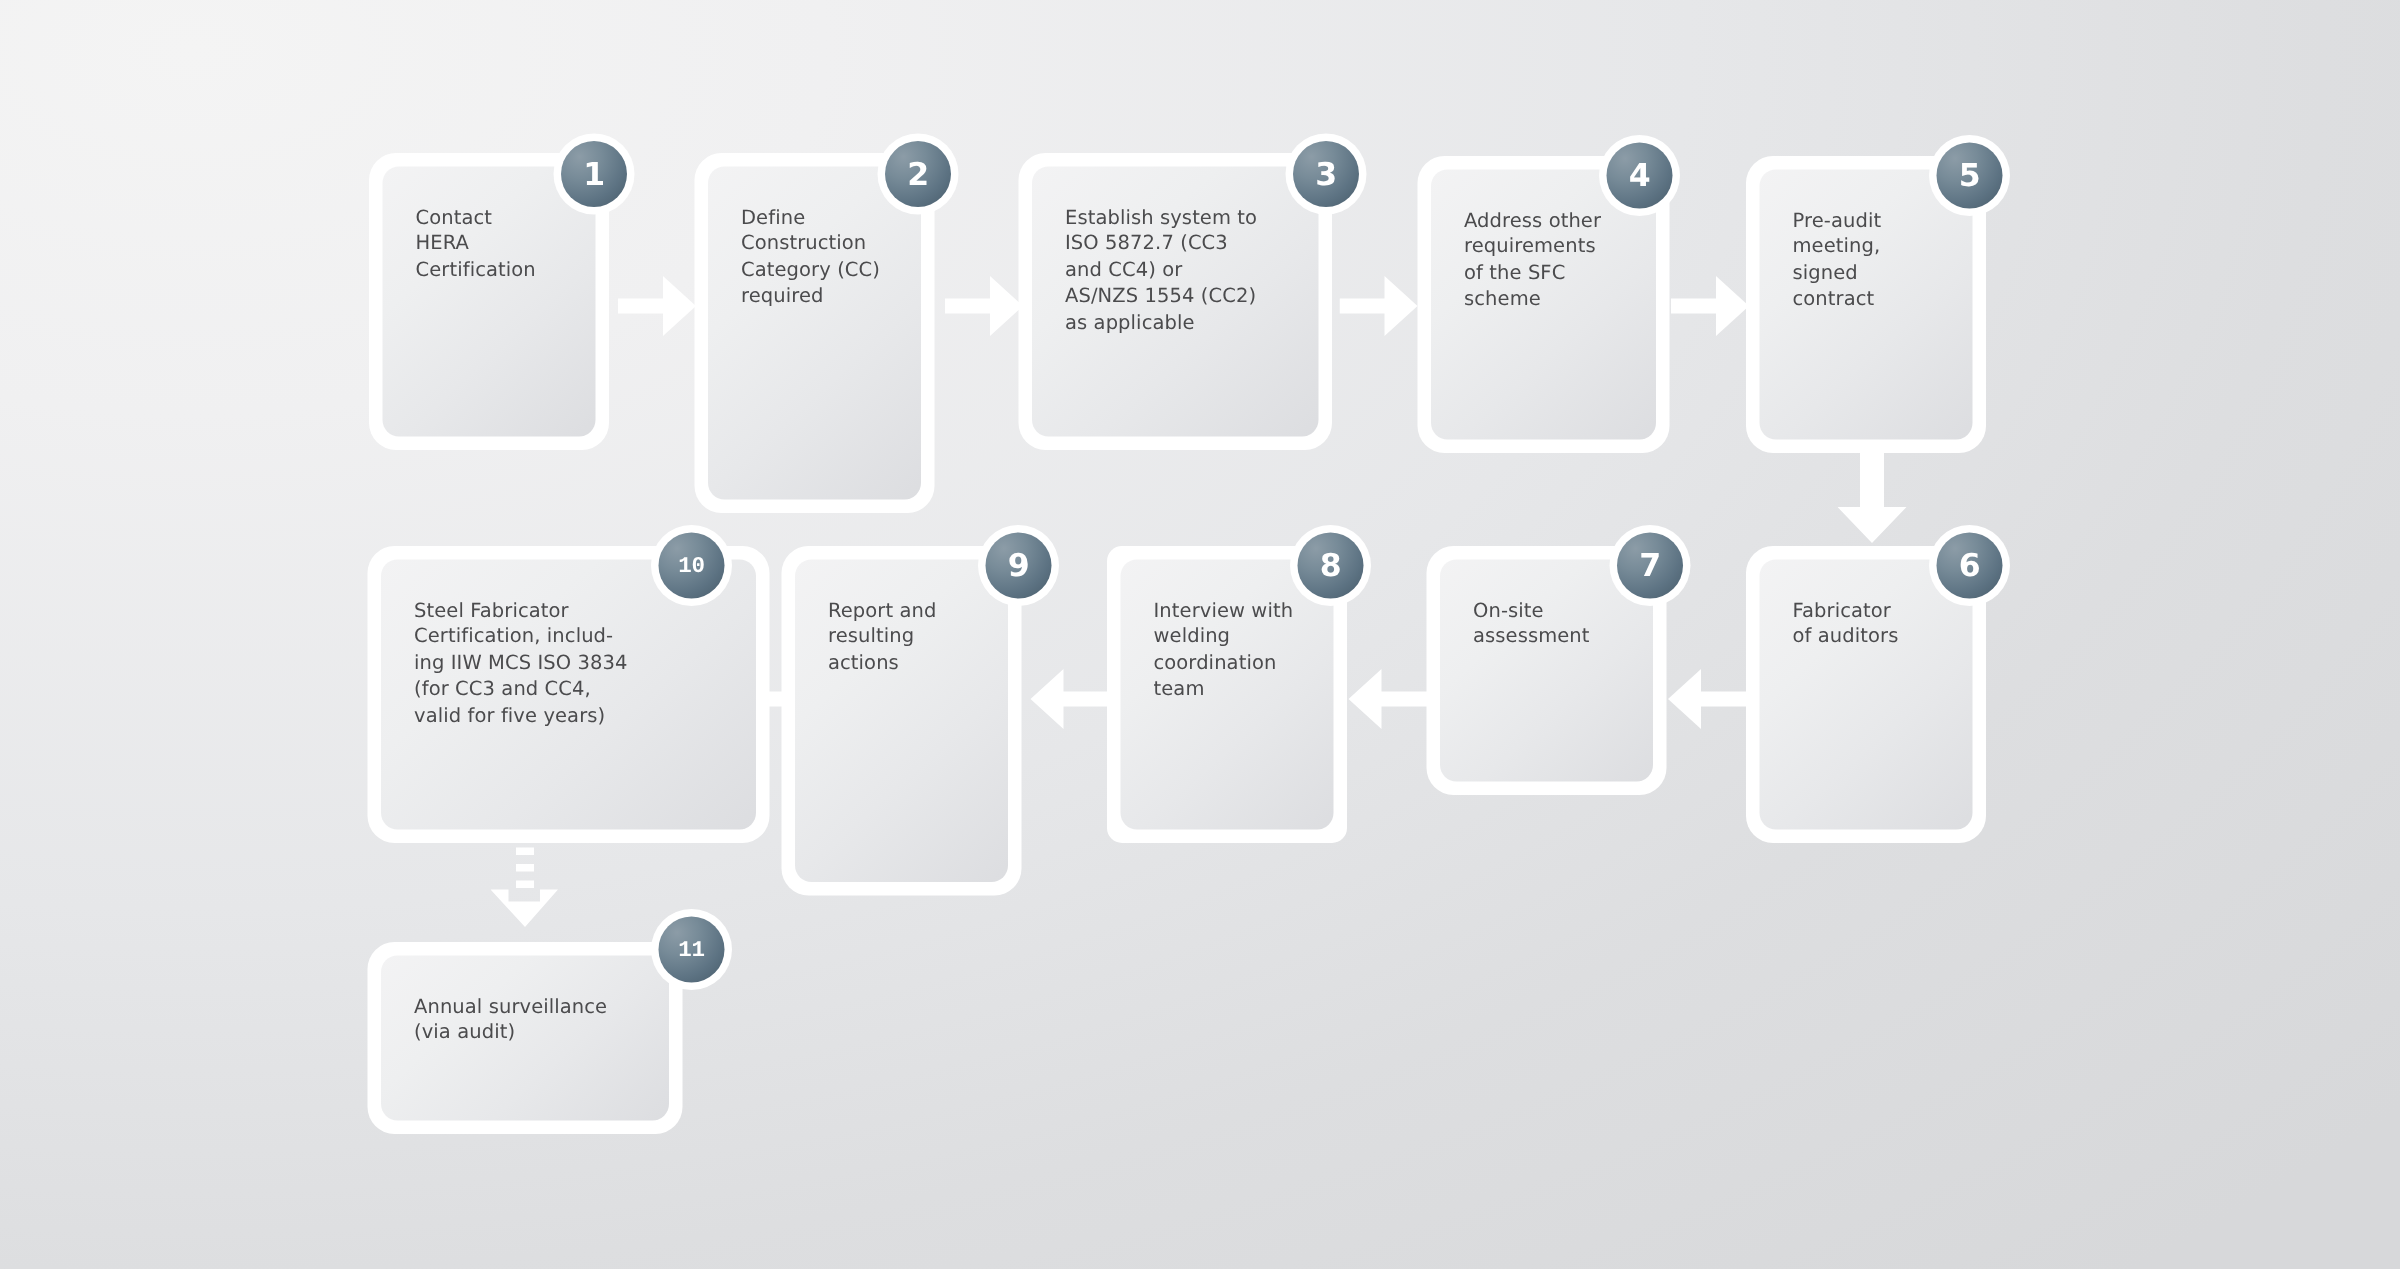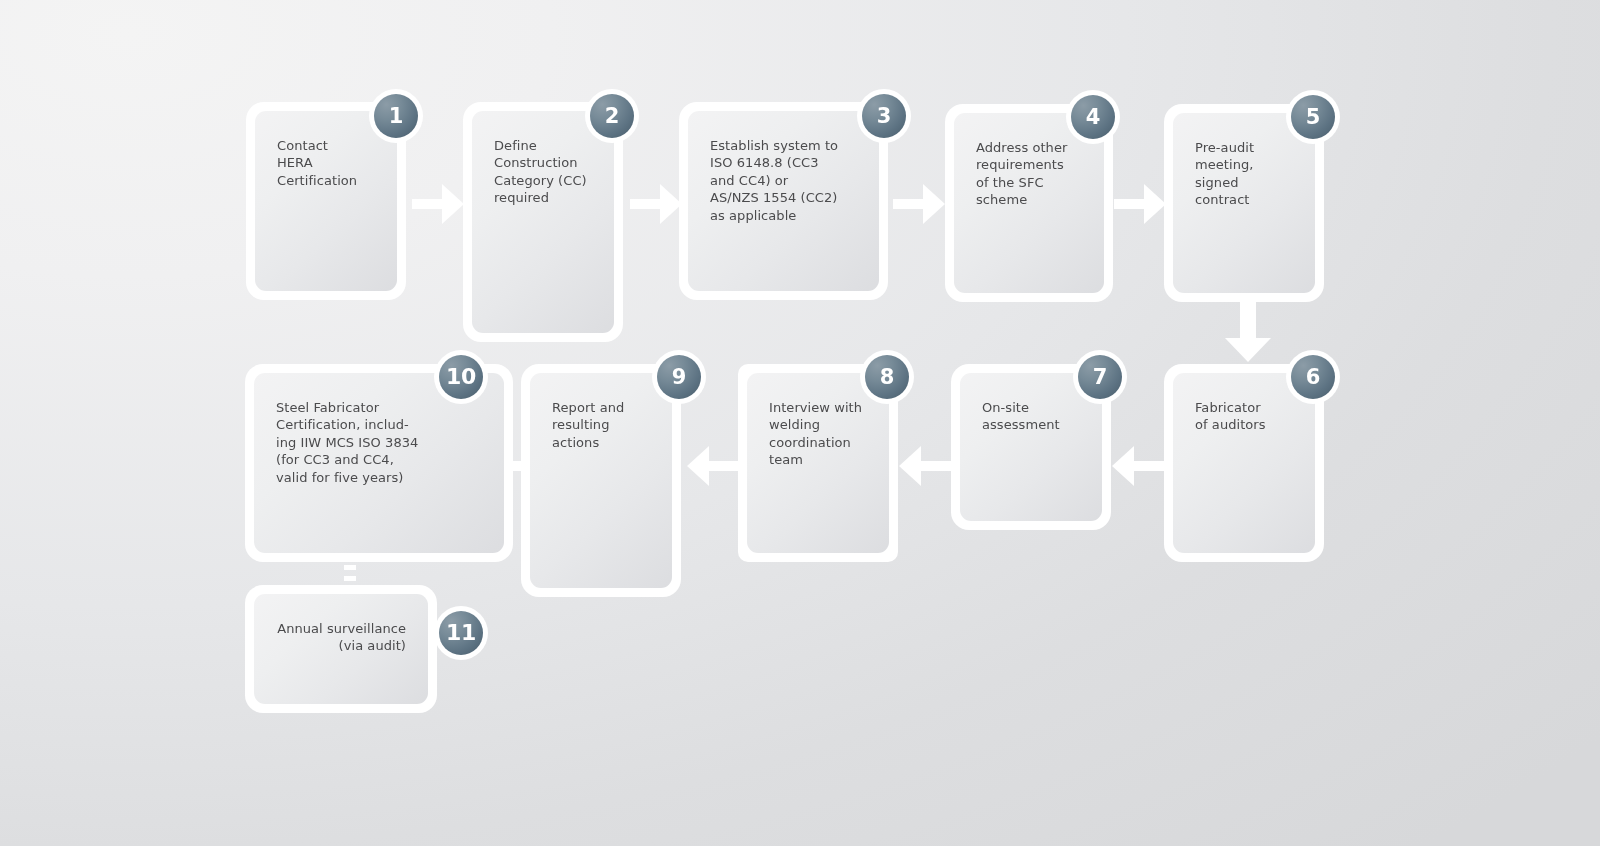--- a/index.html
+++ b/index.html
@@ -69,21 +69,21 @@
     background: radial-gradient(circle at 28% 24%, #8c9ca7 0%, #778b98 32%, #5d7383 66%, #475b69 100%);
     color: #ffffff;
     font-size: 21px;
     font-weight: 700;
     display: flex;
     align-items: center;
     justify-content: center;
     line-height: 1;
     letter-spacing: -0.01em;
   }
-  .badge.two-digit .disc { font-size: 22px; }
+  .badge.two-digit .disc { font-size: 15px; font-family: Liberation Mono, monospace; }
 
   
   .arrow {
     position: absolute;
     z-index: 2;
   }
   .arrow svg { display: block; }
 </style>
 </head>
 <body>
@@ -170,21 +170,21 @@
 required</div>
     </div>
   </div>
   <div class="badge" style="left:585px; top:89px;">
     <div class="disc">2</div>
   </div>
 
   <div class="node" style="left:679px; top:102px; width:209px; height:198px;">
     <div class="panel">
       <div class="label">Establish system to
-ISO 6148.8 (CC3
+ISO 5872.7 (CC3
 and CC4) or
 AS∕NZS 1554 (CC2)
 as applicable</div>
     </div>
   </div>
   <div class="badge" style="left:857px; top:89px;">
     <div class="disc">3</div>
   </div>
 
   <div class="node" style="left:945px; top:104px; width:168px; height:198px;">
@@ -260,21 +260,21 @@
 Certification, includ-
 ing IIW MCS ISO 3834
 (for CC3 and CC4,
 valid for five years)</div>
     </div>
   </div>
   <div class="badge two-digit" style="left:434px; top:350px;">
     <div class="disc">10</div>
   </div>
 
-  <div class="node" style="left:245px; top:585px; width:192px; height:128px;text-align:right;">
+  <div class="node" style="left:245px; top:628px; width:210px; height:128px;">
     <div class="panel">
       <div class="label">Annual surveillance
 (via audit)</div>
     </div>
   </div>
   <div class="badge two-digit" style="left:434px; top:606px;">
     <div class="disc">11</div>
   </div>
 
 </div>

